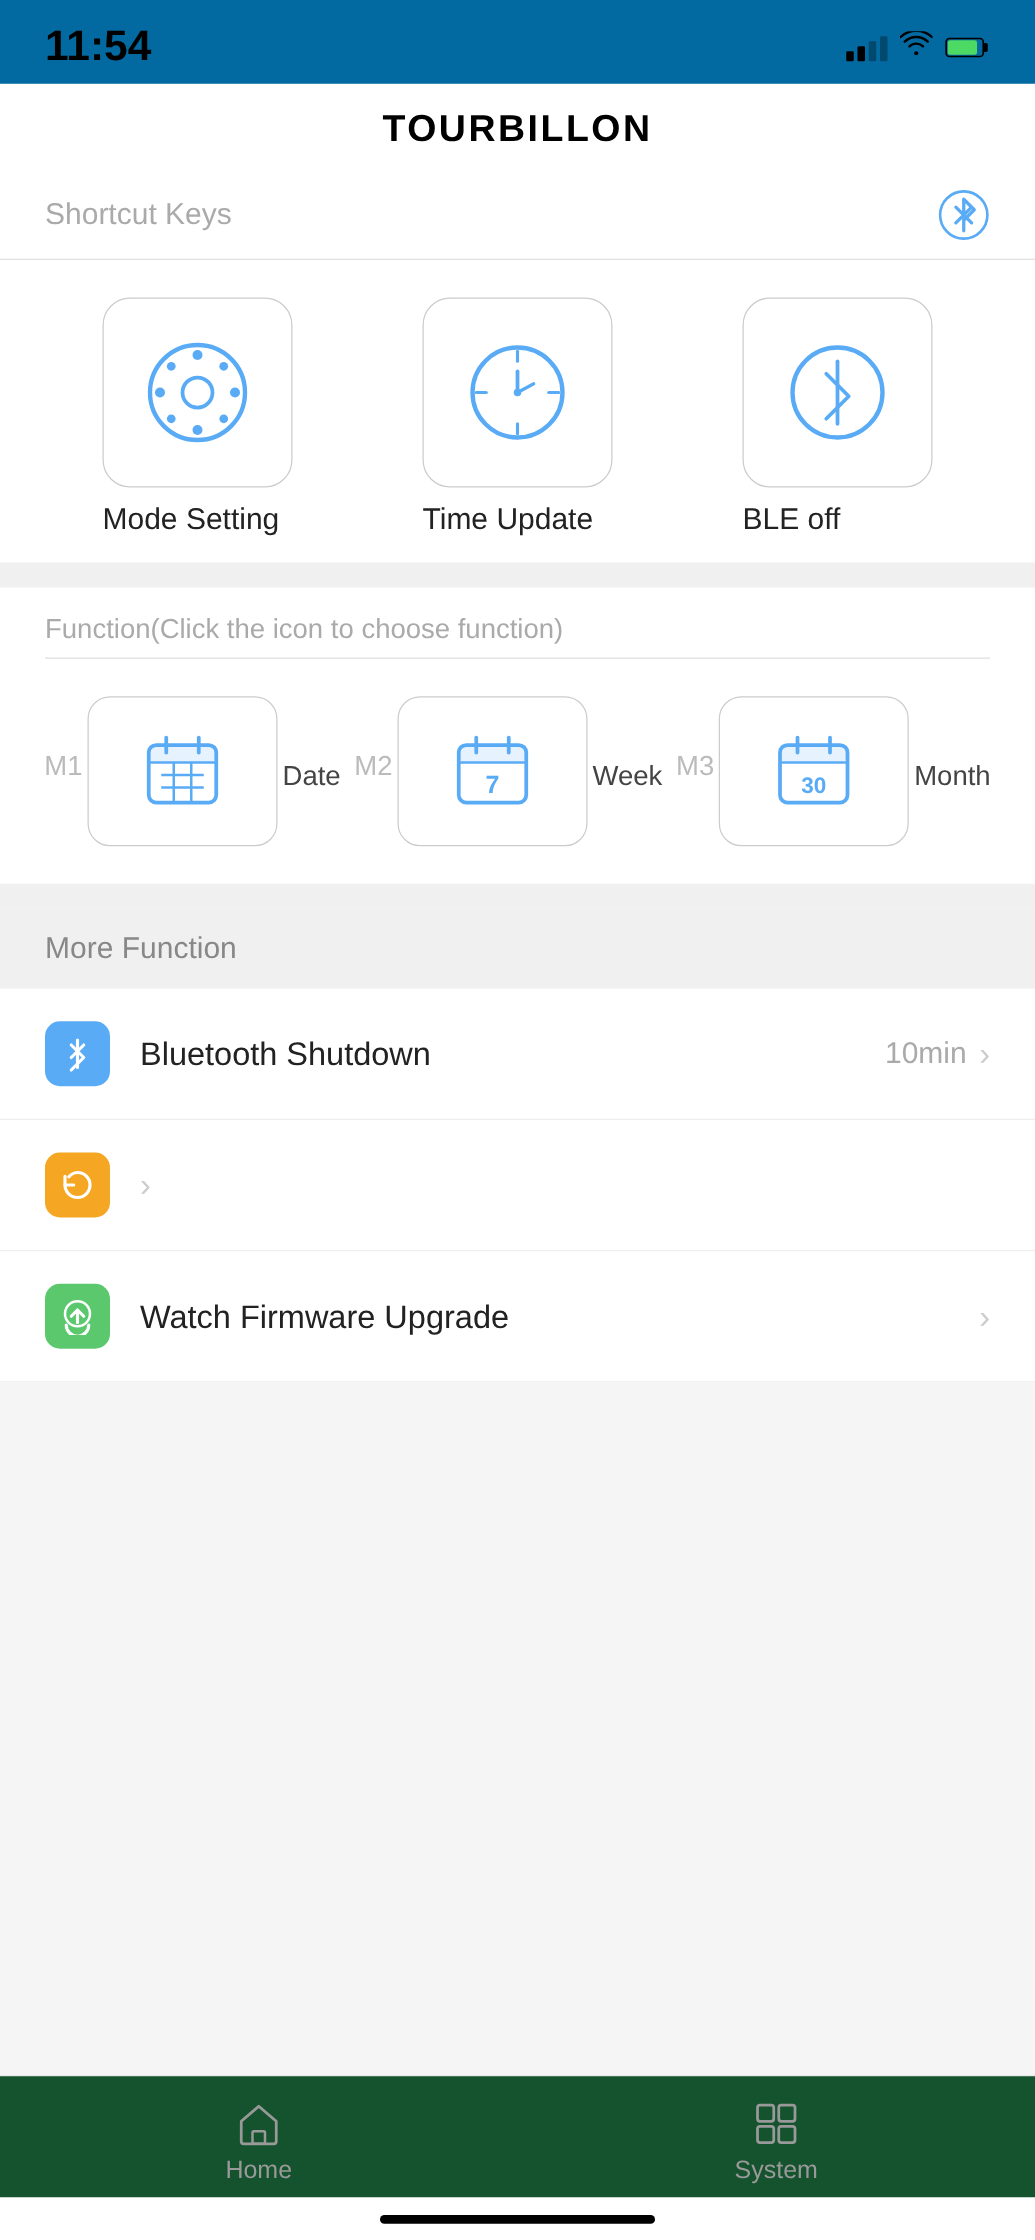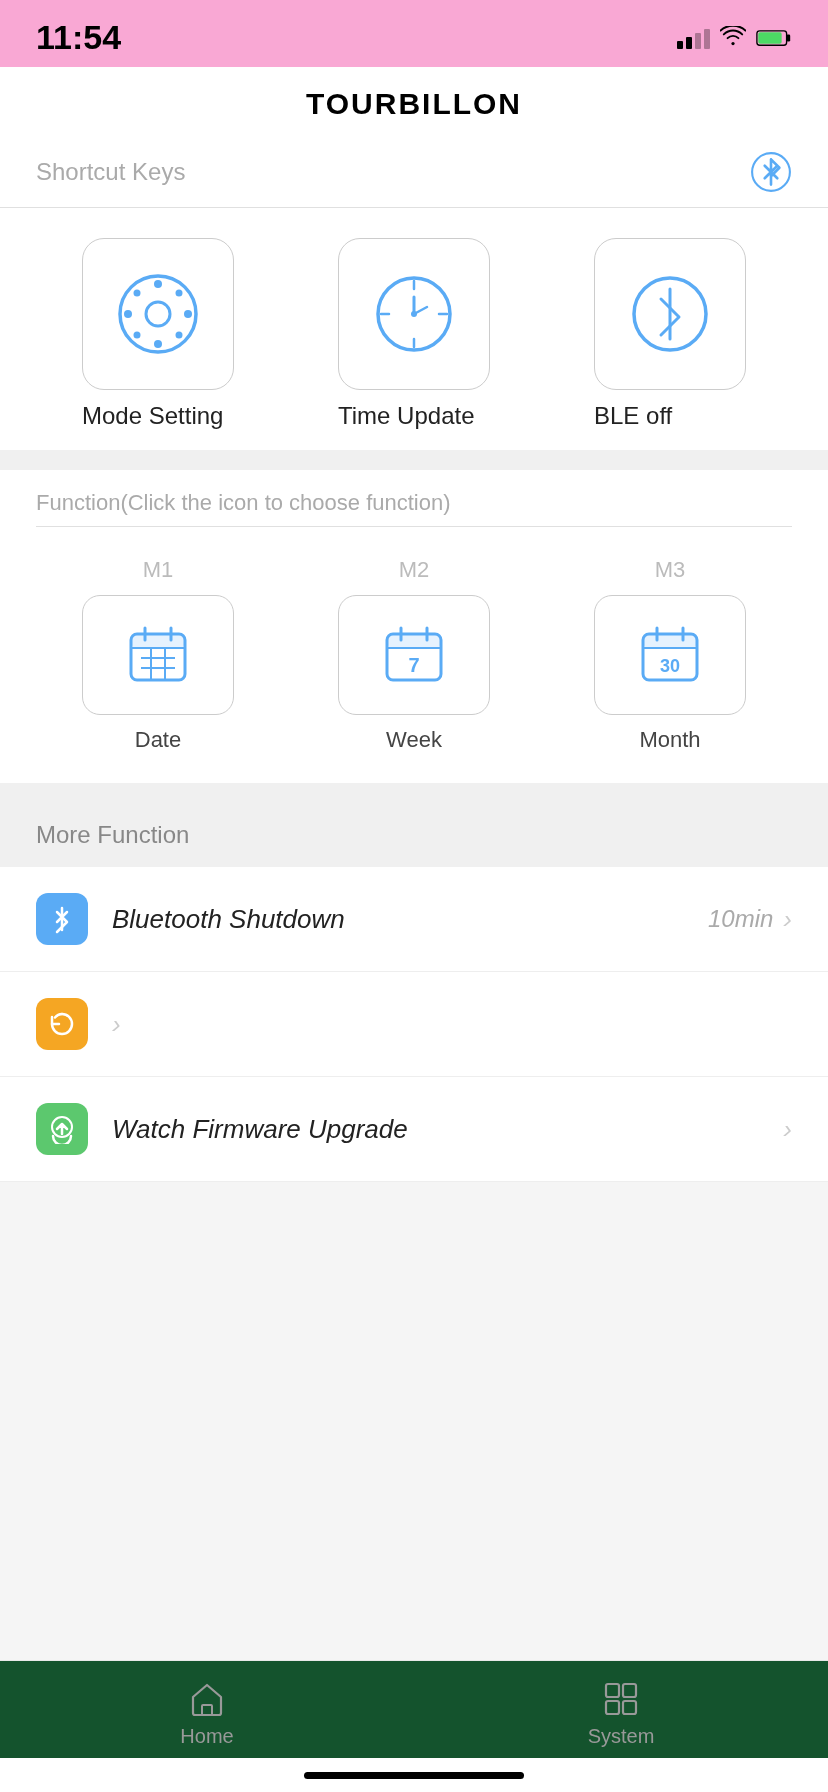--- a/index.html
+++ b/index.html
@@ -12,21 +12,21 @@
       display: flex;
       flex-direction: column;
     }
 
     
     .status-bar {
       display: flex;
       justify-content: space-between;
       align-items: center;
       padding: 18px 36px 10px 36px;
-      background: #f9a8d4;
+      background: #0369a1;
     }
     .status-time {
       font-size: 34px;
       font-weight: 600;
       color: #000;
     }
     .status-icons {
       display: flex;
       align-items: center;
       gap: 10px;
@@ -141,21 +141,21 @@
 
     
     .function-icons-row {
       display: flex;
       justify-content: space-around;
       align-items: flex-start;
       padding: 20px 30px 30px 30px;
     }
     .function-item {
       display: flex;
-      flex-direction: column;
+      flex-direction: row;
       align-items: center;
       gap: 4px;
     }
     .function-item-mode {
       font-size: 22px;
       color: #bbb;
       margin-bottom: 8px;
     }
     .function-icon-box {
       width: 152px;
@@ -182,21 +182,20 @@
       background: #f0f0f0;
       padding: 18px 36px;
     }
     .more-settings-label {
       font-size: 24px;
       color: #888;
     }
 
     .settings-list {
       background: #fff;
-      font-style: italic;
     }
     .settings-item {
       display: flex;
       align-items: center;
       padding: 26px 36px;
       border-bottom: 1px solid #eeeeee;
       cursor: pointer;
     }
     .settings-item-icon {
       width: 52px;

